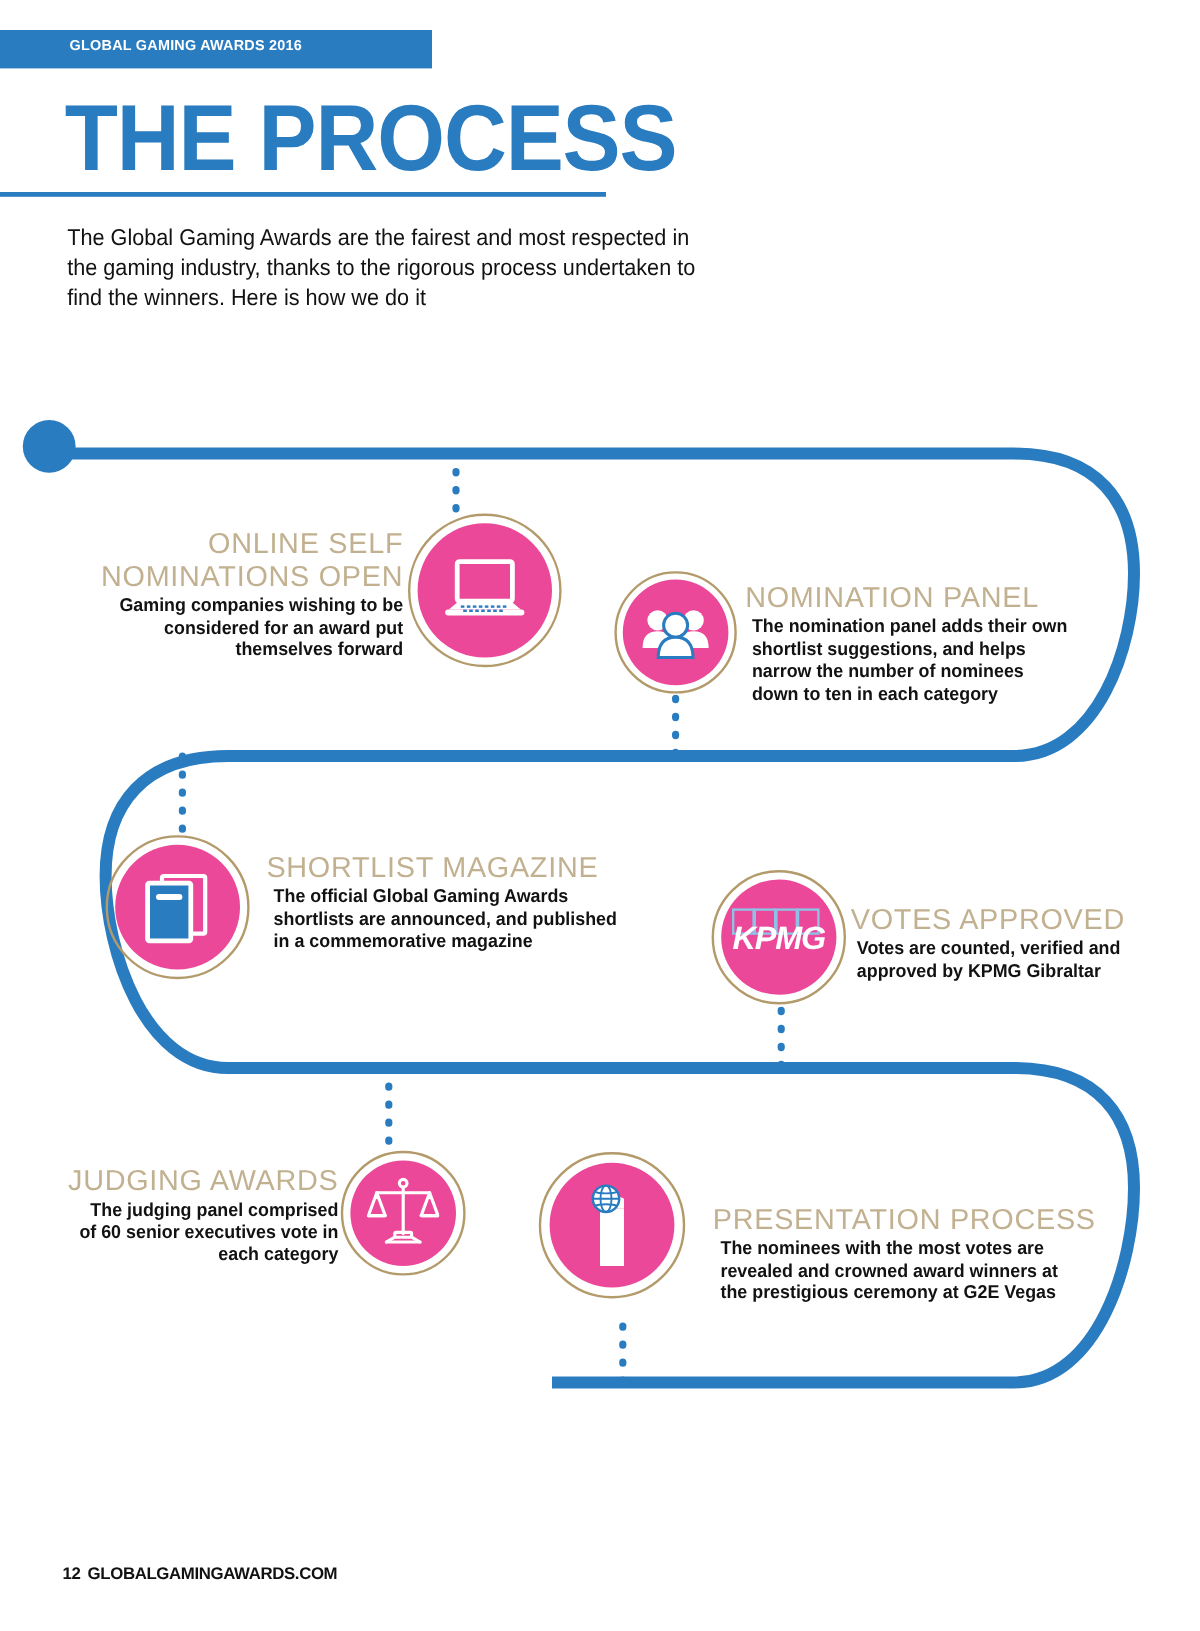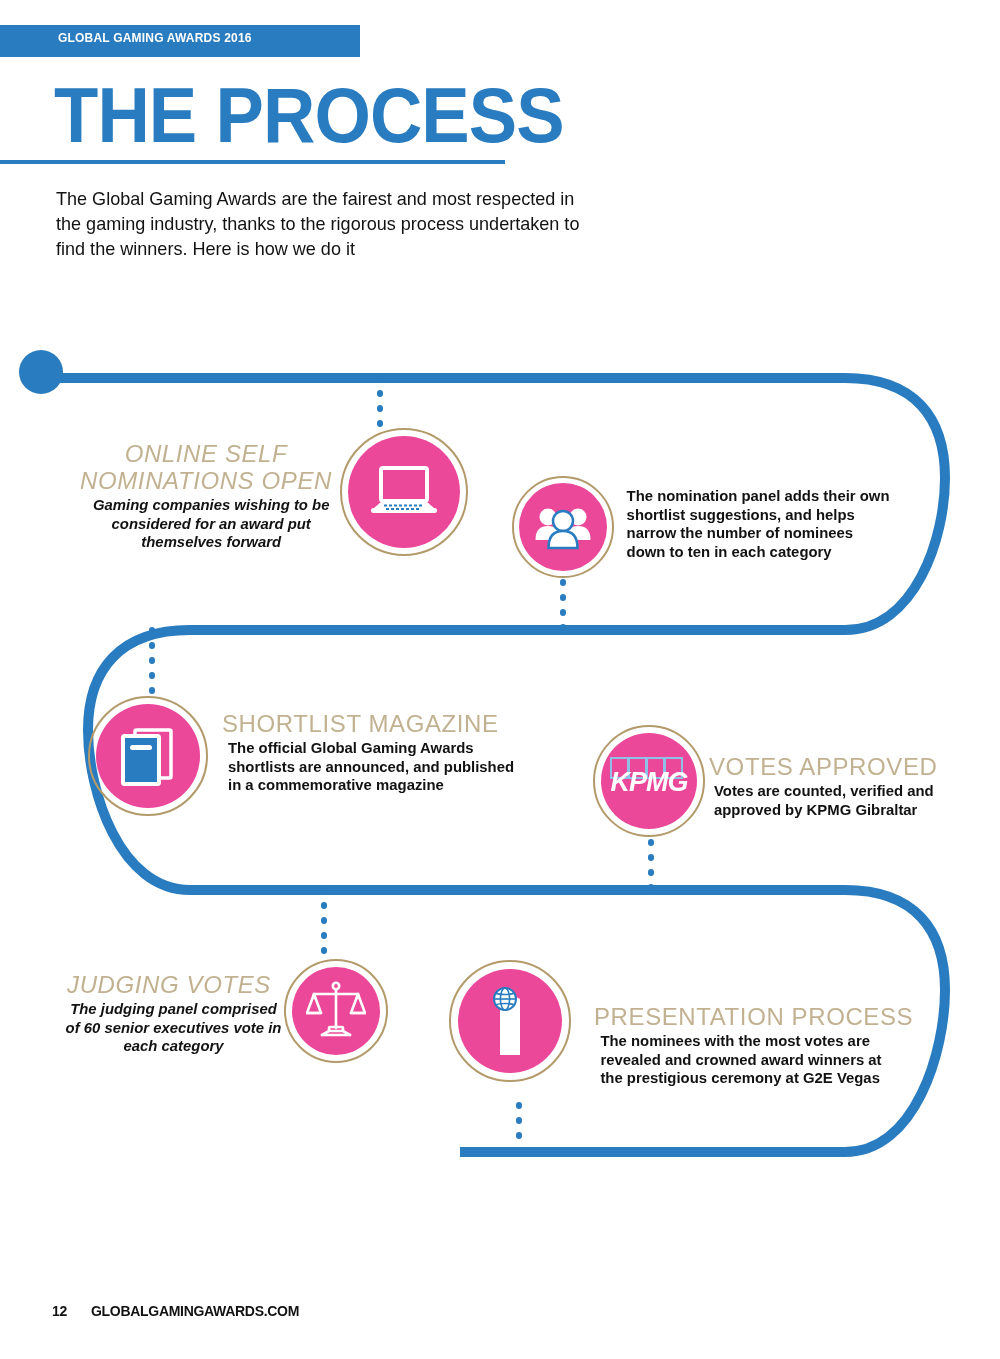--- a/index.html
+++ b/index.html
@@ -125,36 +125,36 @@
   .step-title.wrap { white-space: normal; }
   .step-desc {
     font-size: 15.5px;
     line-height: 18.5px;
     color: #121212;
     font-weight: bold;
     font-family: "Liberation Sans", sans-serif;
     margin-top: 2px;
     transform: scaleX(0.96);
   }
-  .align-right { text-align: center; transform-origin: right top; font-style: italic; }
+  .align-right { text-align: right; transform-origin: right top; }
   .align-left  { text-align: left;  transform-origin: left top; }
   .align-right .step-desc { transform-origin: right top; }
 
   
   .footer {
     position: absolute;
     left: 52px;
     top: 1303px;
     font-size: 14px;
     color: #111111;
     font-family: "Liberation Sans", sans-serif;
     letter-spacing: -0.3px;
     white-space: nowrap;
   }
-  .footer .pg { font-weight: bold; margin-right: 24px; }
+  .footer .pg { font-weight: bold; margin-right: 6px; }
   .footer .light { font-weight: bold; }
   .footer .bold { font-weight: bold; }
 </style>
 </head>
 <body>
 
 <div class="kicker-bar"></div>
 <div class="kicker-text">GLOBAL GAMING AWARDS 2016</div>
 
 <div class="page-title">THE PROCESS</div>
@@ -228,20 +228,21 @@
         <circle cx="14" cy="13" r="8.5" fill="#ffffff"></circle>
         <path d="M1.5 36 C1.5 26 6 22 14 22 C22 22 26.5 26 26.5 36 Z" fill="#ffffff"></path>
         <circle cx="44" cy="13" r="8.5" fill="#ffffff"></circle>
         <path d="M31.5 36 C31.5 26 36 22 44 22 C52 22 56.5 26 56.5 36 Z" fill="#ffffff"></path>
         <circle cx="29" cy="17" r="10" fill="#ffffff" stroke="#2a7cc0" stroke-width="2.5"></circle>
         <path d="M14.5 44 C14.5 32 20 27 29 27 C38 27 43.5 32 43.5 44 Z" fill="#ffffff" stroke="#2a7cc0" stroke-width="2.5"></path>
       </svg>
     </div>
   </div>
   <div class="step-text align-left" style="width:280px; padding-left:14px; padding-top:2px;">
+    <div class="step-title">NOMINATION PANEL</div>
     <div class="step-desc">The nomination panel adds their own shortlist suggestions, and helps narrow the number of nominees down to ten in each category</div>
   </div>
 </div>
 
 <div class="step" style="left:96px; top:704px;">
   <div class="step-badge" style="width:104px; height:104px;">
     <div class="badge-ring" style="left:-8px; top:-8px; width:120px; height:120px;"></div>
     <div class="badge-icon">
       <svg width="62" height="62" viewBox="0 0 62 62">
         <rect x="18" y="5" width="36" height="48" rx="1.5" fill="none" stroke="#ffffff" stroke-width="3.5"></rect>
@@ -272,21 +273,21 @@
     </div>
   </div>
   <div class="step-text align-left" style="width:250px; padding-left:12px; padding-top:20px;">
     <div class="step-title">VOTES APPROVED</div>
     <div class="step-desc">Votes are counted, verified and approved by KPMG Gibraltar</div>
   </div>
 </div>
 
 <div class="step" style="left:40px; top:967px; width:340px; justify-content:flex-end;">
   <div class="step-text align-right" style="width:226px; padding-top:4px; padding-right:10px;">
-    <div class="step-title">JUDGING VOTES</div>
+    <div class="step-title">JUDGING AWARDS</div>
     <div class="step-desc">The judging panel comprised of 60 senior executives vote in each category</div>
   </div>
   <div class="step-badge" style="width:88px; height:88px;">
     <div class="badge-ring" style="left:-8px; top:-8px; width:104px; height:104px;"></div>
     <div class="badge-icon">
       <svg width="60" height="62" viewBox="0 0 60 62">
         <g fill="none" stroke="#ffffff" stroke-width="2.6" stroke-linecap="round" stroke-linejoin="round">
           <circle cx="30" cy="6" r="3.2"></circle>
           <line x1="30" y1="9.5" x2="30" y2="48"></line>
           <line x1="8" y1="14" x2="52" y2="14"></line>

